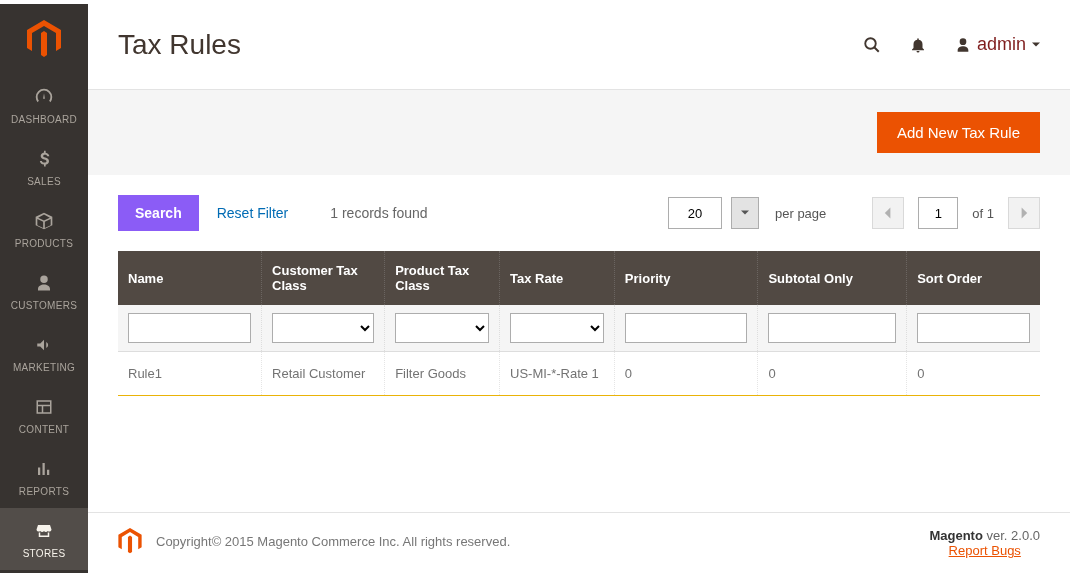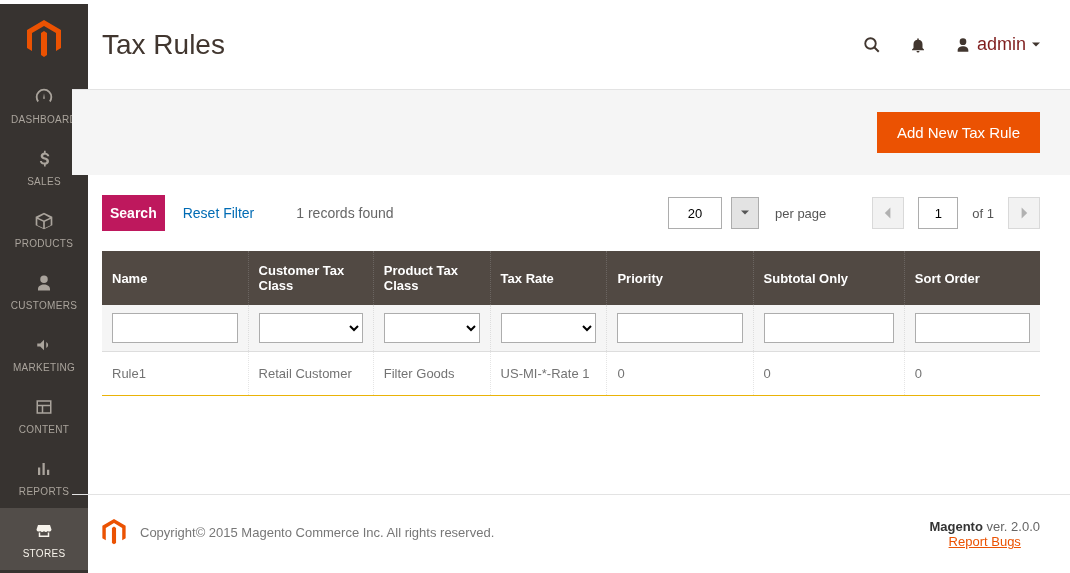--- a/index.html
+++ b/index.html
@@ -3,51 +3,51 @@
 <meta charset="utf-8">
 <style>
 *{box-sizing:border-box;margin:0;padding:0}
 body{font-family:Arial,Helvetica,sans-serif;font-size:13px;background:#fff;color:#333;width:1070px;height:573px;overflow:hidden;position:relative}
 .sidebar{position:absolute;left:0;top:4px;width:88px;height:573px;background:#373330;display:flex;flex-direction:column;align-items:center}
 .logo{width:88px;height:70px;display:flex;align-items:center;justify-content:center}
 .nav-item{width:88px;height:62px;display:flex;flex-direction:column;align-items:center;justify-content:center;color:#aaa49c;cursor:pointer;gap:5px}
 .nav-item.active{background:#524d49;color:#f7f3eb}
 .nav-item span{font-size:10px;letter-spacing:.3px}
 .nav-icon{width:24px;height:24px;display:flex;align-items:center;justify-content:center}
-.main{position:absolute;left:72px;top:0;right:0;height:573px;display:flex;flex-direction:column}
+.main{position:absolute;left:88px;top:0;right:0;height:573px;display:flex;flex-direction:column}
 .header{height:90px;display:flex;align-items:center;padding:0 30px;justify-content:space-between;border-bottom:1px solid #e3e3e3}
 .page-title{font-size:28px;color:#41362f;font-weight:400}
 .header-actions{display:flex;align-items:center;gap:28px}
 .action-icon{width:18px;height:18px;cursor:pointer;display:flex;align-items:center;justify-content:center}
 .user-menu{display:flex;align-items:center;gap:6px;cursor:pointer;color:#7f1d1d;font-size:18px}
 .toolbar{background:#f5f5f5;padding:22px 30px;display:flex;justify-content:flex-end}
 .btn-primary{background:#eb5202;color:#fff;border:none;padding:12px 20px;font-size:15px;cursor:pointer;font-weight:400}
 .controls{padding:20px 30px;display:flex;align-items:center;gap:18px}
-.btn-search{background:#be185d;color:#fff;border:none;padding:10px 8px;font-size:14px;cursor:pointer;font-weight:600}
+.btn-search{background:#8b5cf6;color:#fff;border:none;padding:10px 17px;font-size:14px;cursor:pointer;font-weight:600}
 .reset-filter{color:#006bb4;cursor:pointer;font-size:14px}
 .records-found{color:#666;font-size:14px;margin-left:24px}
 .spacer{flex:1}
 .perpage-group{display:flex;align-items:center;gap:10px}
 .perpage-input{width:54px;height:32px;border:1px solid #adadad;text-align:center;font-size:13px}
 .perpage-btn{width:28px;height:32px;border:1px solid #adadad;background:#e3e3e3;cursor:pointer;display:flex;align-items:center;justify-content:center;margin-left:-1px}
 .pager{display:flex;align-items:center;gap:14px;margin-left:28px}
 .pager-btn{width:32px;height:32px;border:1px solid #adadad;background:#e3e3e3;cursor:pointer;display:flex;align-items:center;justify-content:center}
 .pager-btn.disabled{opacity:.45;cursor:default}
 .pager-input{width:40px;height:32px;border:1px solid #adadad;text-align:center;font-size:13px}
 .table-wrap{padding:0 30px}
 table{width:100%;border-collapse:collapse}
 thead th{background:#514943;color:#fff;font-weight:600;font-size:13px;text-align:left;padding:12px 10px;border-right:1px dotted #6b6561}
 thead th:last-child{border-right:none}
 .filter-row td{background:#f5f5f5;padding:8px 10px;border-right:1px dotted #ddd;border-bottom:1px solid #ddd}
 .filter-row td:last-child{border-right:none}
 .filter-input{width:100%;height:30px;border:1px solid #adadad;padding:0 6px;font-size:13px}
 .filter-select{width:100%;height:30px;border:1px solid #adadad;background:#fff;font-size:13px}
 tbody tr.data-row td{padding:14px 10px;color:#737373;font-size:13px;border-bottom:1px solid #eab308;border-right:1px dotted #e5e5e5}
 tbody tr.data-row td:last-child{border-right:none}
-.footer{margin-top:auto;border-top:1px solid #e3e3e3;padding:24px 30px;display:flex;align-items:flex-start;gap:6px}
+.footer{margin-top:auto;border-top:1px solid #e3e3e3;padding:15px 30px;display:flex;align-items:flex-start;gap:6px}
 .footer-left{display:flex;align-items:center;gap:14px;color:#777}
 .footer-right{margin-left:auto;text-align:center;color:#666}
 .footer-right .brand{font-weight:700;color:#333}
 .footer-right a{color:#eb5202}
 .col-name{width:140px}.col-cust{width:120px}.col-prod{width:112px}.col-rate{width:112px}.col-prio{width:140px}.col-sub{width:145px}.col-sort{width:130px}
 </style>
 </head>
 <body>
 
 <div class="sidebar">

